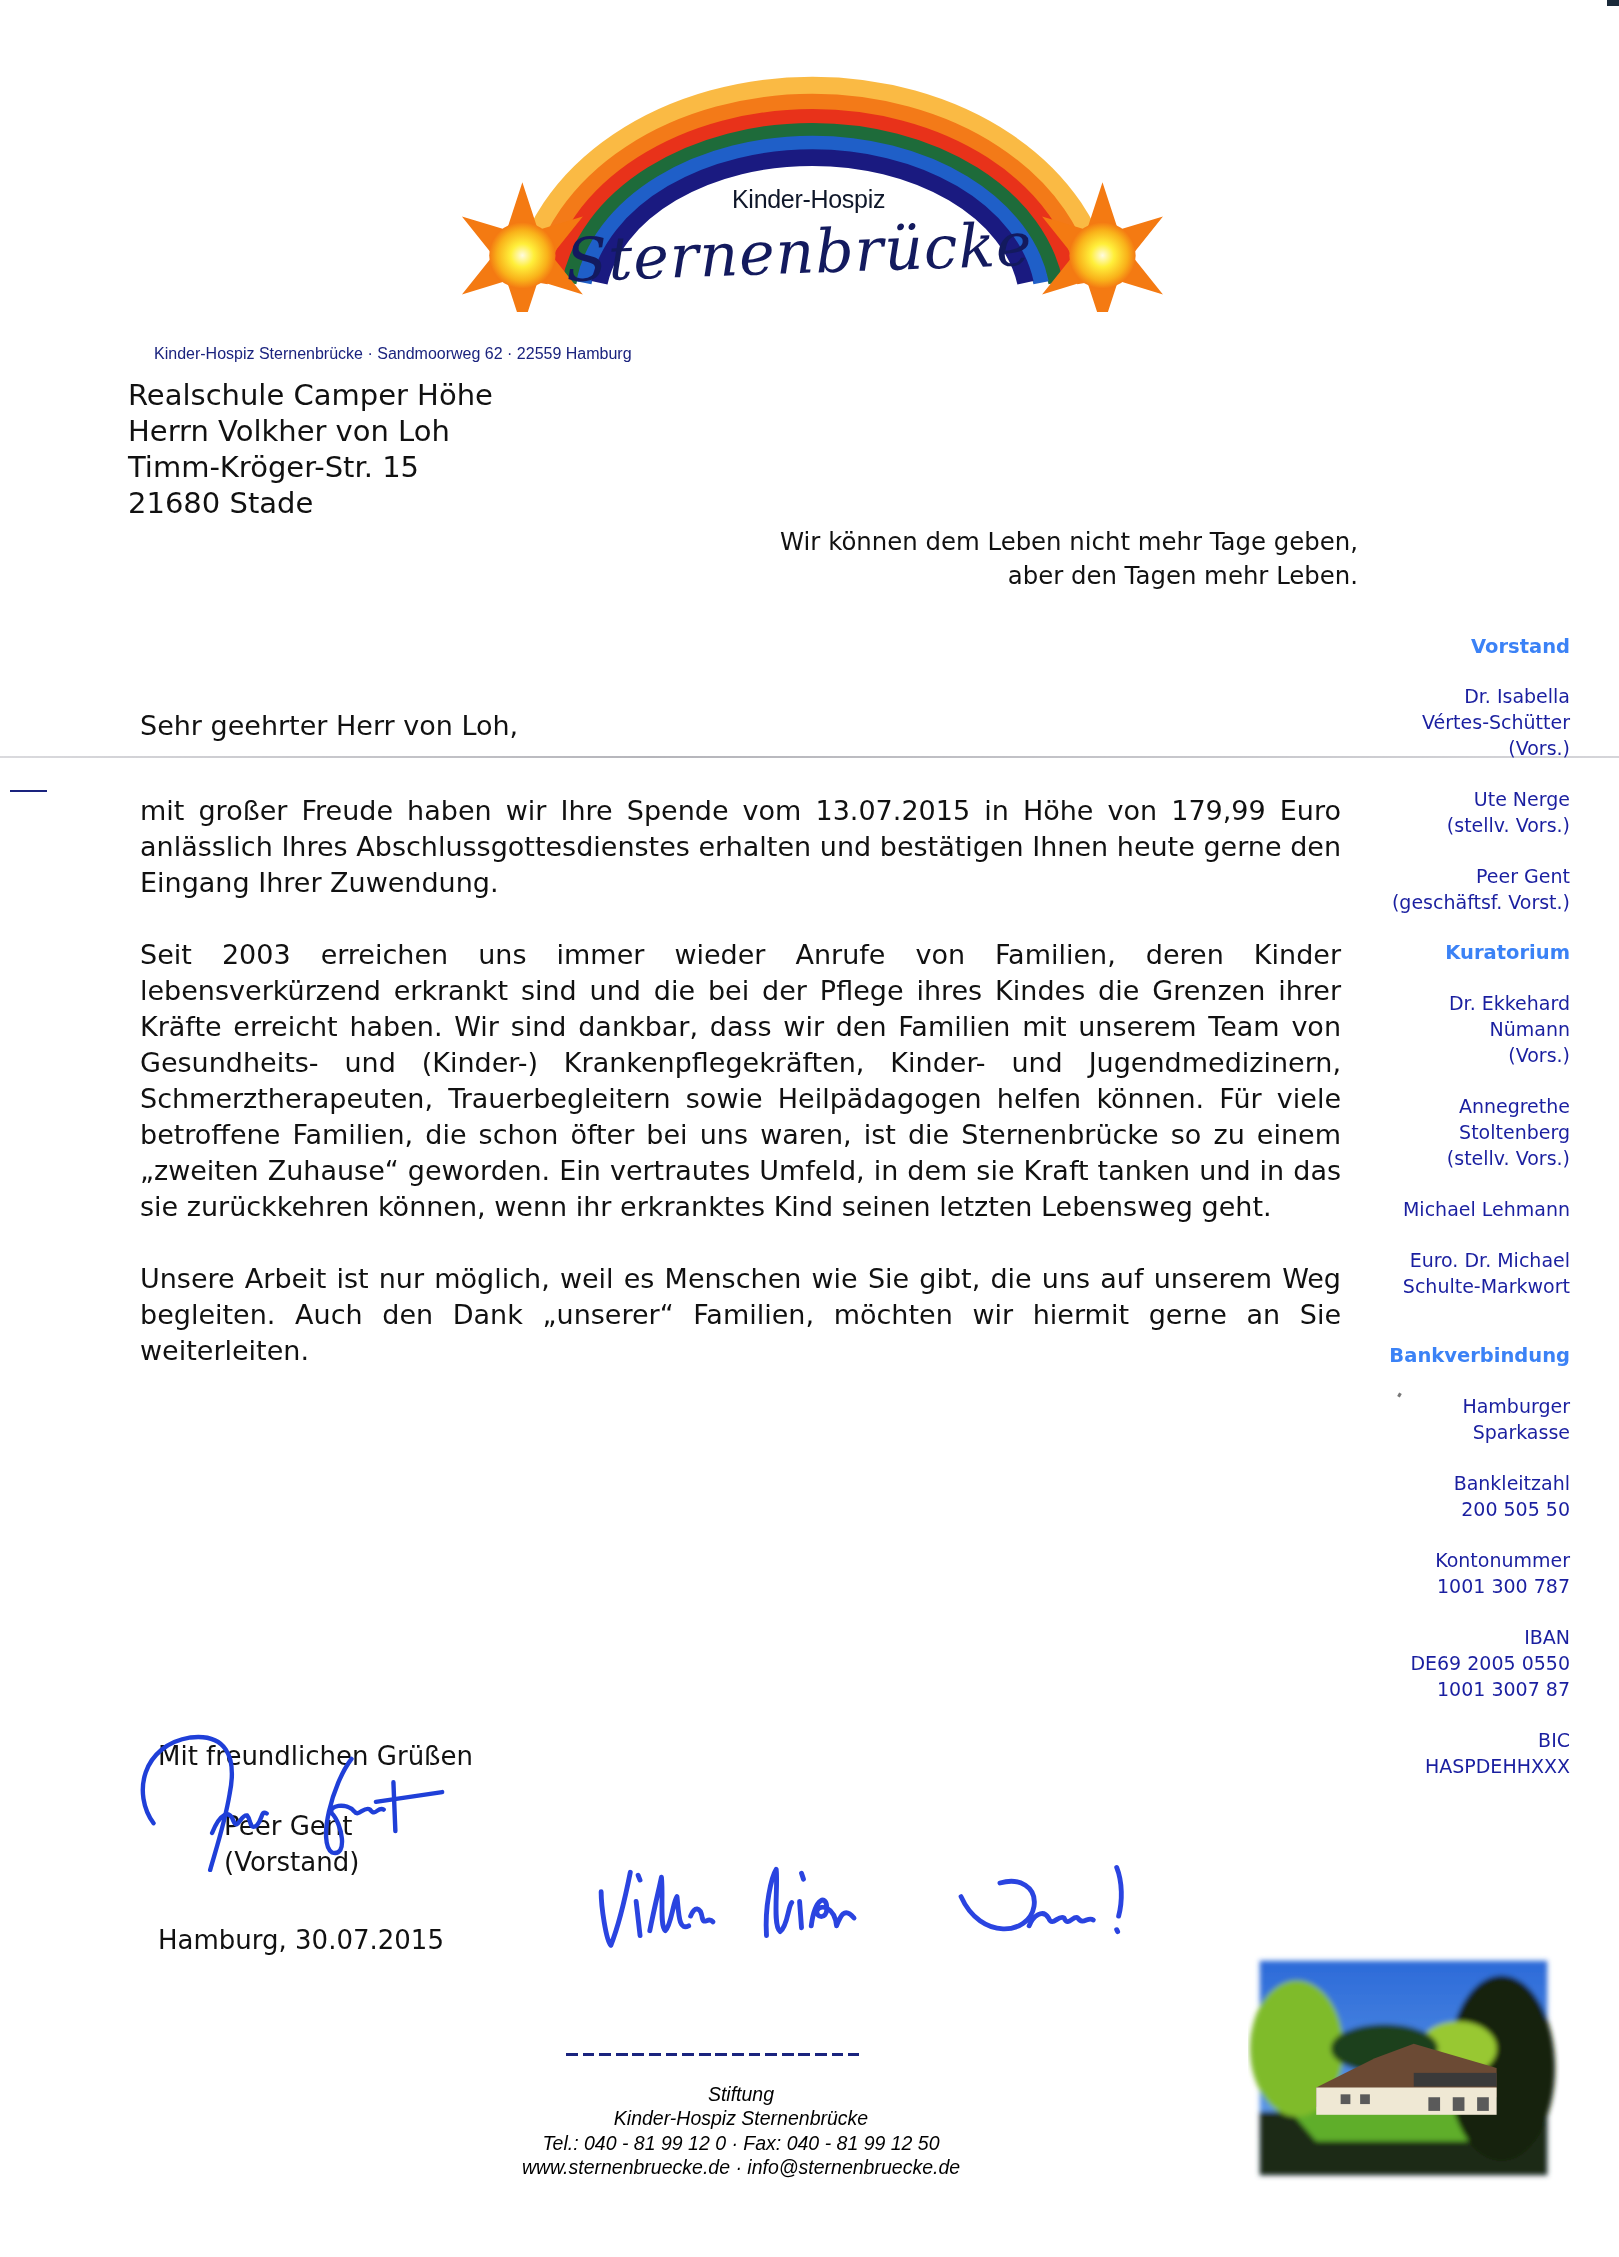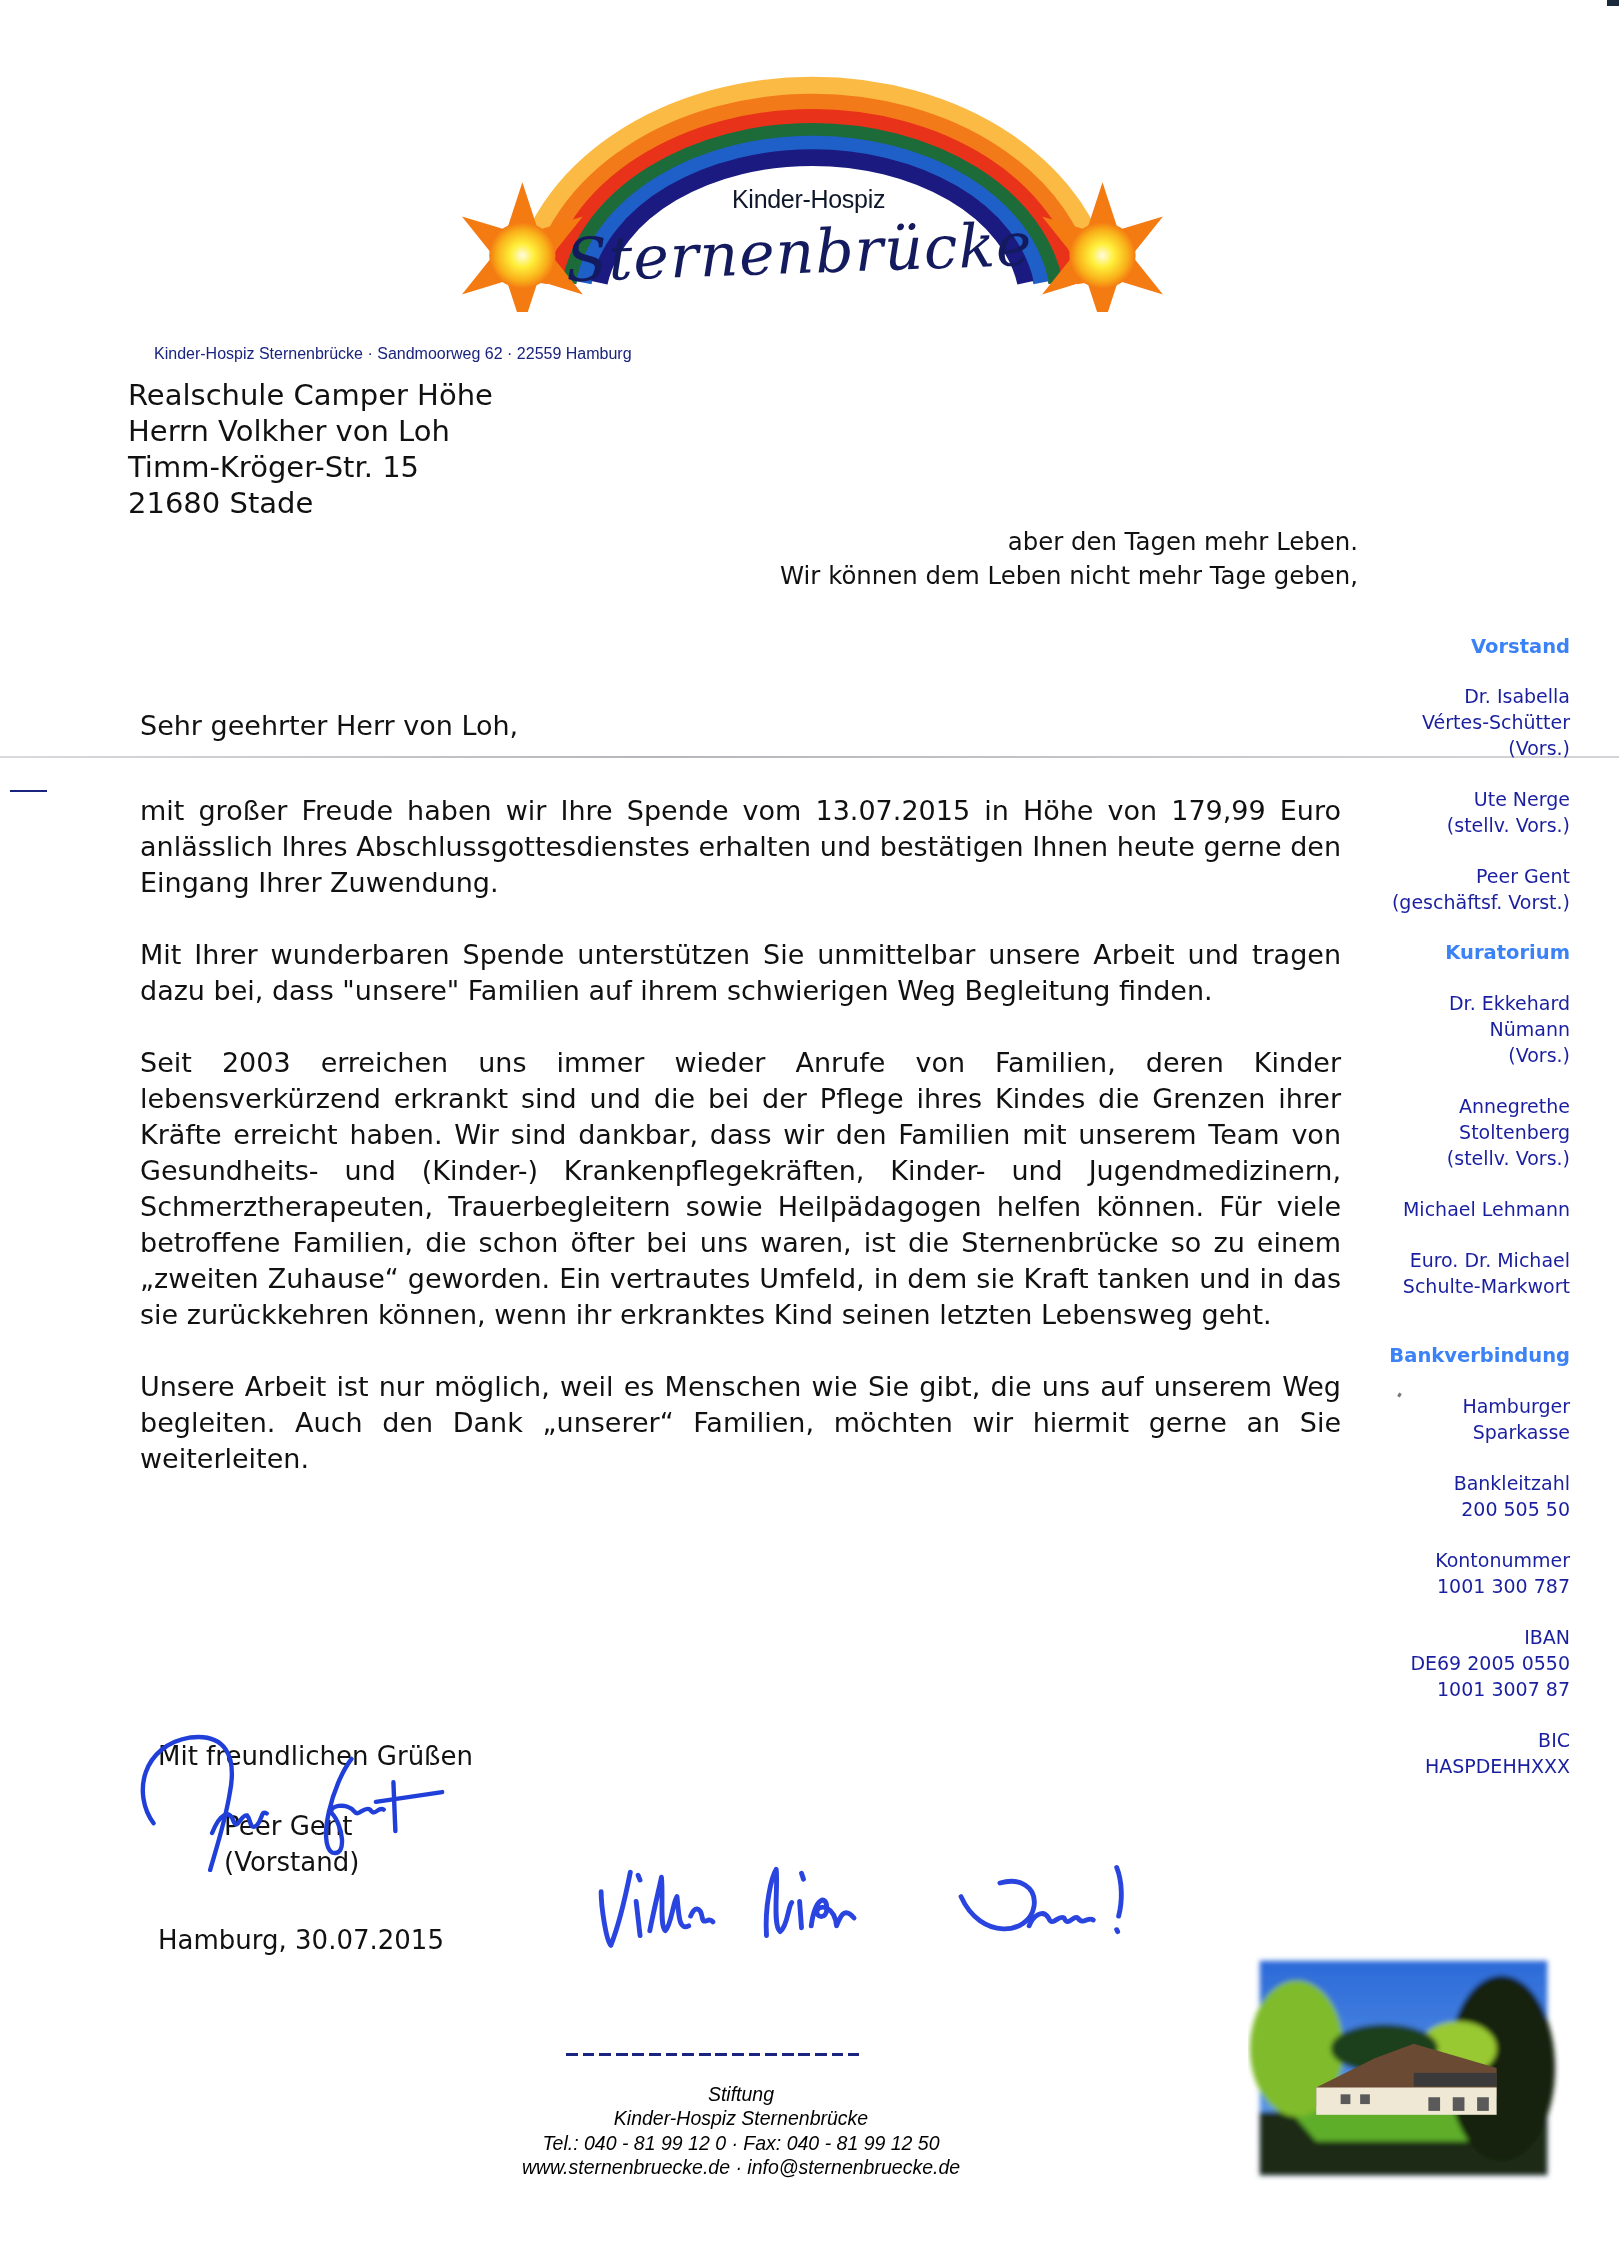--- a/index.html
+++ b/index.html
@@ -97,28 +97,27 @@
 <div class="abs sender-line">Kinder-Hospiz Sternenbrücke · Sandmoorweg 62 · 22559 Hamburg</div>
 
 <div class="abs address">
   <div>Realschule Camper Höhe</div>
   <div>Herrn Volkher von Loh</div>
   <div>Timm-Kröger-Str. 15</div>
   <div>21680 Stade</div>
 </div>
 
 <div class="abs motto">
+  <div>Wir können dem Leben nicht mehr Tage geben,</div>
   <div>aber den Tagen mehr Leben.</div>
-  <div>Wir können dem Leben nicht mehr Tage geben,</div>
 </div>
 
 <div class="abs salutation">Sehr geehrter Herr von Loh,</div>
 <div class="abs body">
   <p>mit großer Freude haben wir Ihre Spende vom 13.07.2015 in Höhe von 179,99 Euro anlässlich Ihres Abschlussgottesdienstes erhalten und bestätigen Ihnen heute gerne den Eingang Ihrer Zuwendung.</p>
-  <p>Mit Ihrer wunderbaren Spende unterstützen Sie unmittelbar unsere Arbeit und tragen dazu bei, dass "unsere" Familien auf ihrem schwierigen Weg Begleitung finden.</p>
   <p>Seit 2003 erreichen uns immer wieder Anrufe von Familien, deren Kinder lebensverkürzend erkrankt sind und die bei der Pflege ihres Kindes die Grenzen ihrer Kräfte erreicht haben. Wir sind dankbar, dass wir den Familien mit unserem Team von Gesundheits- und (Kinder-) Krankenpflegekräften, Kinder- und Jugendmedizinern, Schmerztherapeuten, Trauerbegleitern sowie Heilpädagogen helfen können. Für viele betroffene Familien, die schon öfter bei uns waren, ist die Sternenbrücke so zu einem „zweiten Zuhause“ geworden. Ein vertrautes Umfeld, in dem sie Kraft tanken und in das sie zurückkehren können, wenn ihr erkranktes Kind seinen letzten Lebensweg geht.</p>
   <p>Unsere Arbeit ist nur möglich, weil es Menschen wie Sie gibt, die uns auf unserem Weg begleiten. Auch den Dank „unserer“ Familien, möchten wir hiermit gerne an Sie weiterleiten.</p>
 </div>
 
 <div class="abs closing">Mit freundlichen Grüßen</div>
 <div class="abs signer">
   <div>Peer Gent</div>
   <div>(Vorstand)</div>
 </div>
 <div class="abs place-date">Hamburg, 30.07.2015</div>

